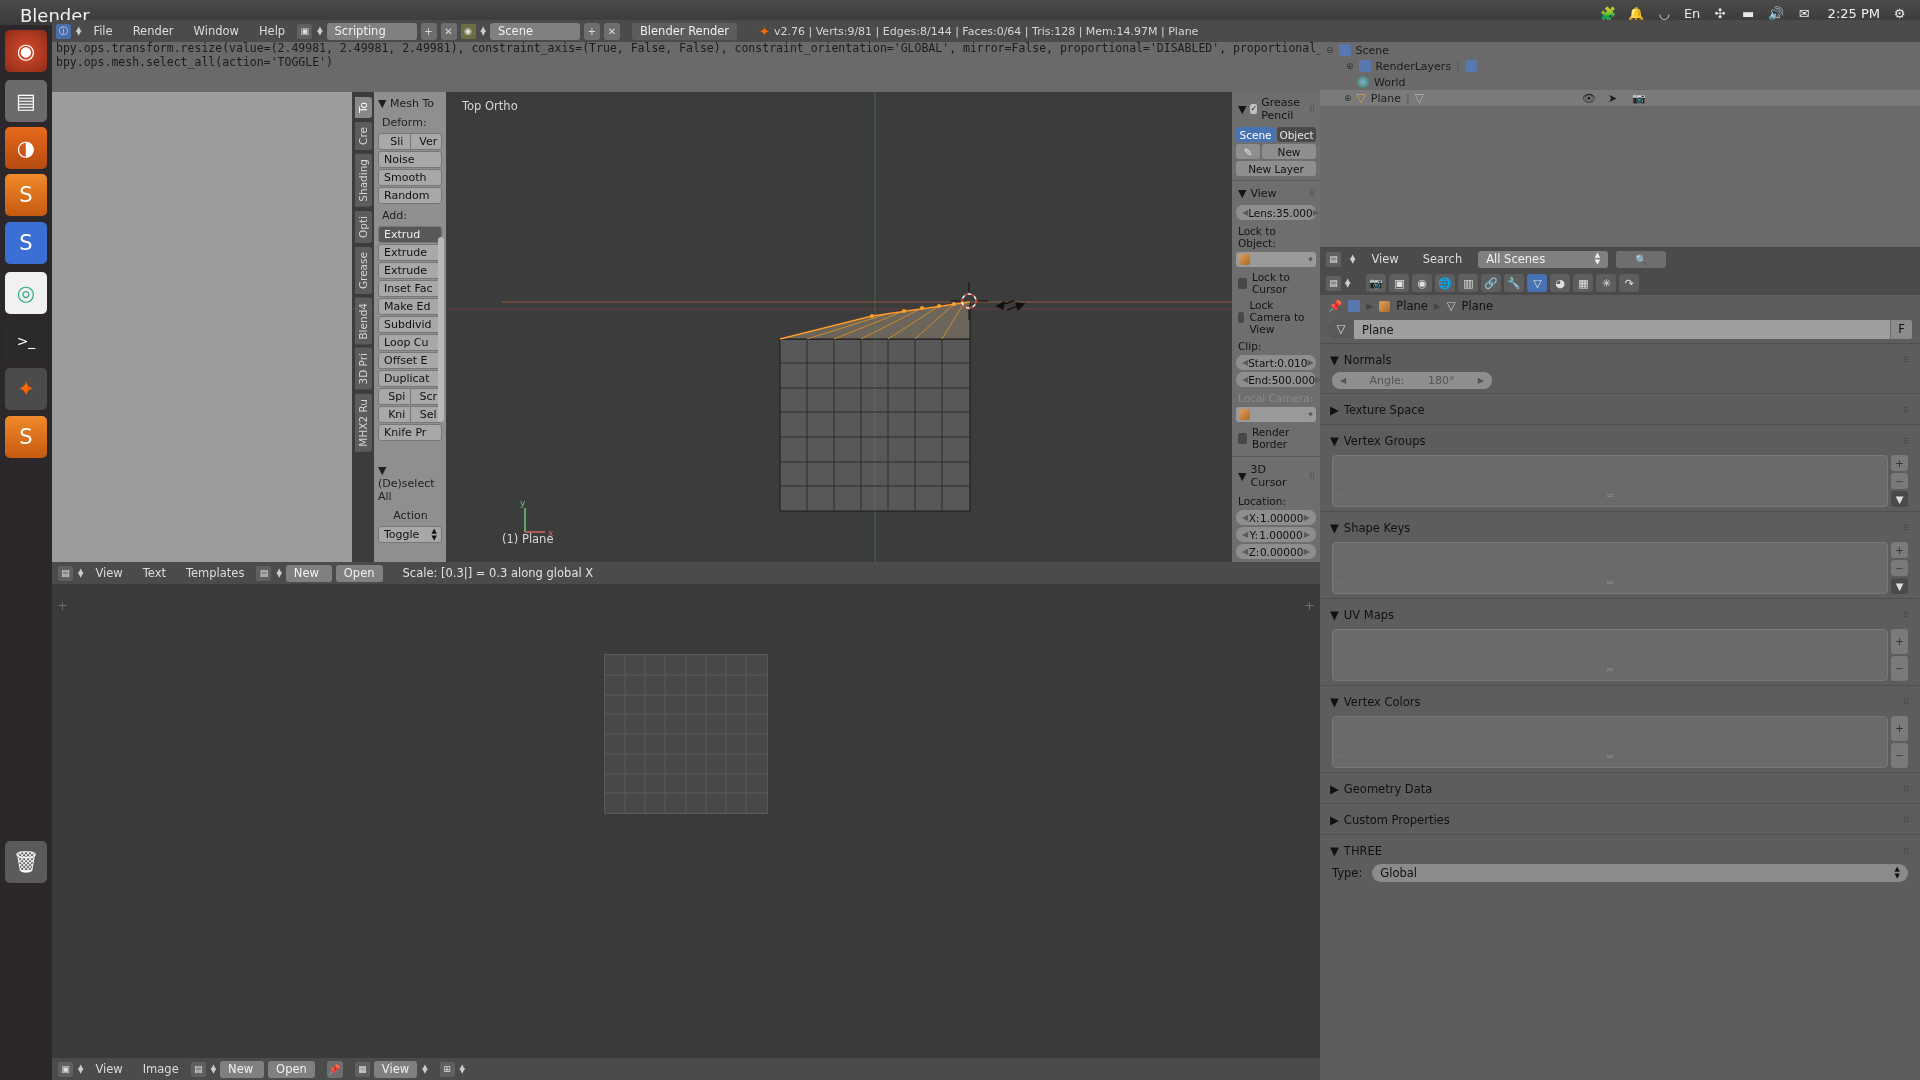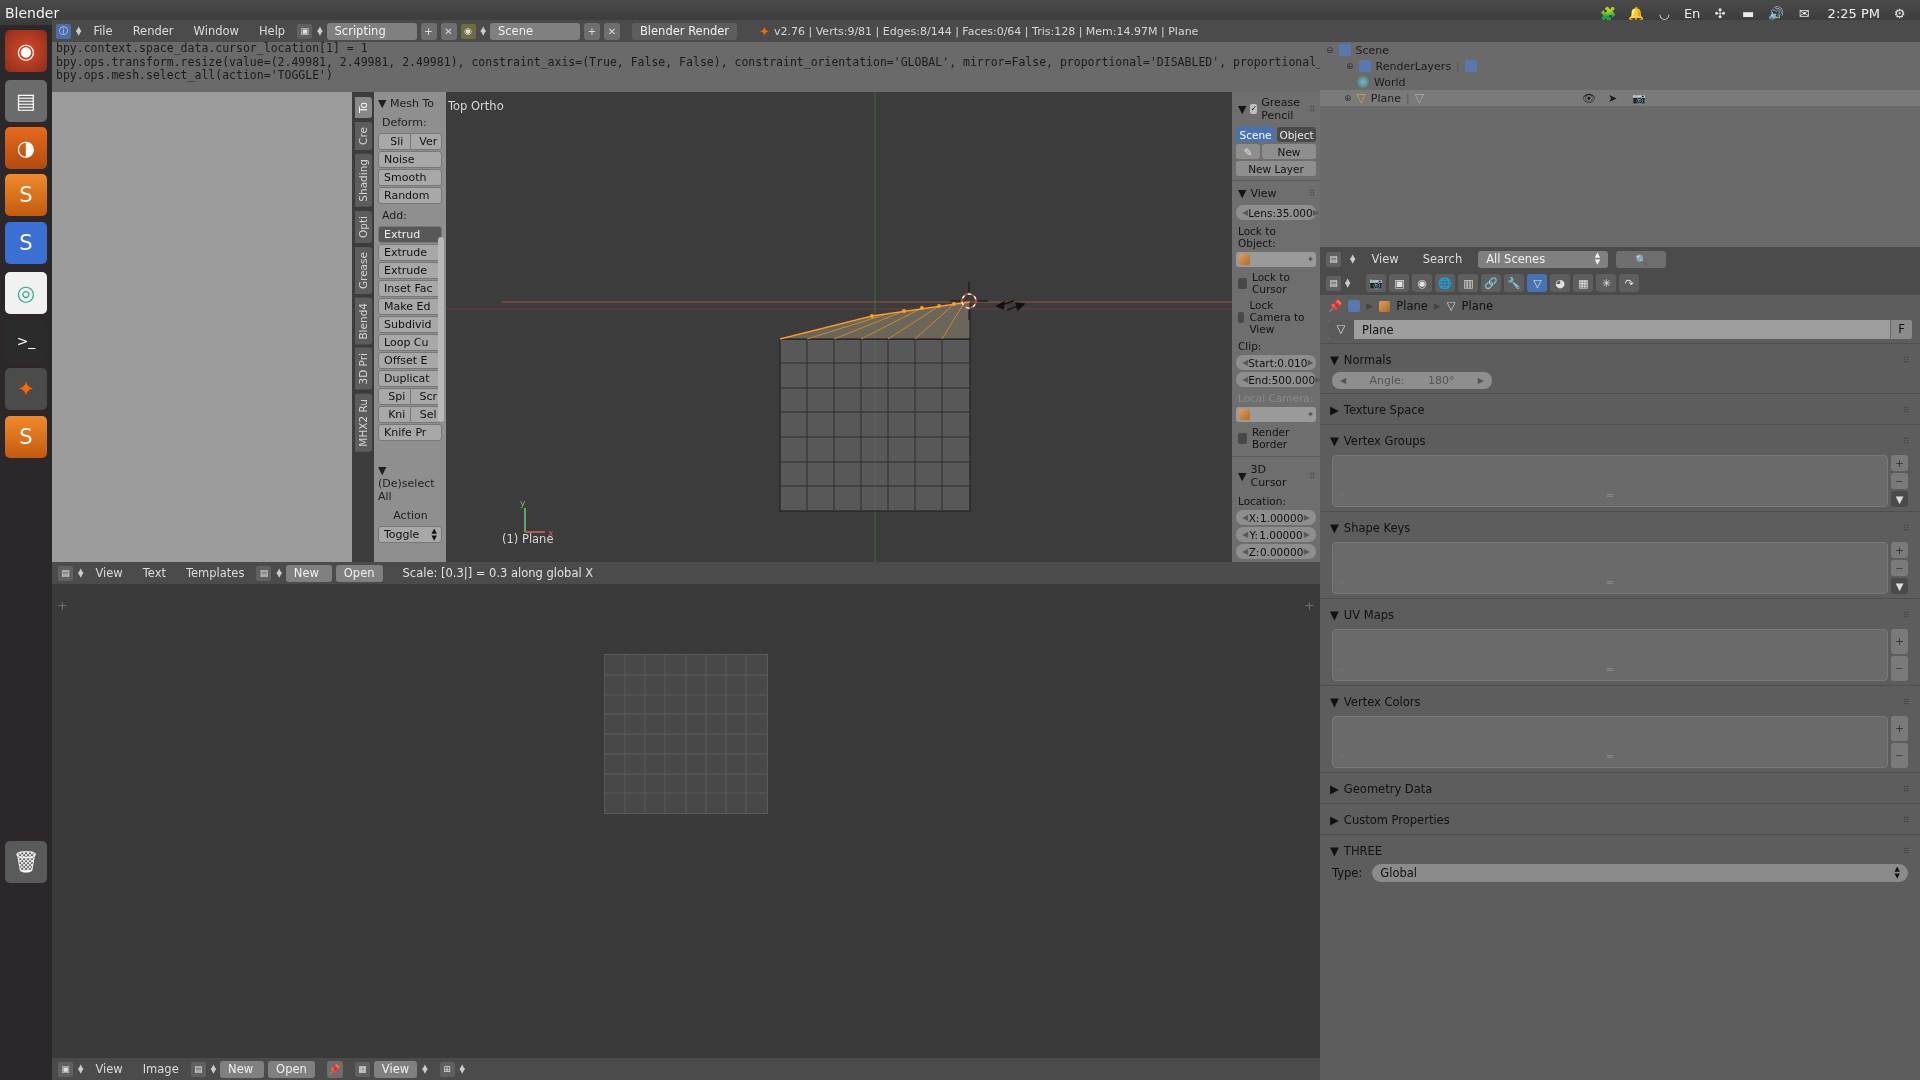--- a/index.html
+++ b/index.html
@@ -2,21 +2,21 @@
 <html><head>
 <meta charset="utf-8">
 <style>
   * { box-sizing: border-box; margin:0; padding:0; }
   html,body { width:1920px; height:1080px; overflow:hidden; background:#232323; }
   body { font-family:"DejaVu Sans","Liberation Sans",sans-serif; font-size:12px; color:#e0e0e0; }
 
   
   #titlebar { position:absolute; left:0; top:0; width:1920px; height:26px;
               background:linear-gradient(#4a4a4a,#3a3a3a); border-bottom:1px solid #2a2a2a; }
-  #titlebar .title { position:absolute; left:5px; top:5px; font-size:14px; color:#f2f2f2; }
+  #titlebar .title { position:absolute; left:20px; top:5px; font-size:18px; color:#f2f2f2; }
 
   
   #syspanel { position:absolute; right:0; top:0; height:26px; display:flex; align-items:center; gap:11px; padding-right:12px; }
   #syspanel .si { width:17px; height:17px; display:flex; align-items:center; justify-content:center; font-size:13px; color:#e9e9e9; }
   #syspanel .clock { font-size:13px; color:#f2f2f2; margin-left:4px; }
 
   
   #launcher { position:absolute; left:0; top:26px; width:52px; height:1054px;
               background:rgba(46,40,43,.92); }
   .lnk { position:absolute; left:5px; width:42px; height:42px; border-radius:5px; }
@@ -44,21 +44,21 @@
   #infoeditor .line { font-family:"DejaVu Sans Mono","Liberation Mono",monospace;
                       font-size:11.5px; color:#1c1c1c; white-space:nowrap; padding-left:4px; line-height:13.5px;}
 
   
   #texteditor { position:absolute; left:0; top:72px; width:300px; height:470px; background:#9c9c9c; }
   #textfooter { position:absolute; left:0; top:542px; width:1268px; height:22px;
                 background:#4b4b4b; display:flex; align-items:center; gap:4px; padding:0 6px; }
 
   
   #vp { position:absolute; left:300px; top:72px; width:968px; height:470px; background:#3c3c3c; overflow:hidden; }
-  #vpheadtext { position:absolute; left:96px; top:7px; font-size:11.5px; color:#d8d8d8; }
+  #vpheadtext { position:absolute; left:110px; top:7px; font-size:11.5px; color:#d8d8d8; }
   #vpobjname { position:absolute; left:150px; top:440px; font-size:11.5px; color:#d8d8d8; }
 
   
   #vtabs { position:absolute; left:3px; top:5px; width:17px; }
   .vtab { width:17px; background:#5c5c5c; border-radius:3px 0 0 3px; margin-bottom:4px;
           writing-mode:vertical-rl; text-orientation:mixed; transform:rotate(180deg);
           font-size:10.5px; color:#d4d4d4; padding:5px 2px; text-align:center; }
   .vtab.active { background:#888; color:#fff; }
 
   
@@ -220,21 +220,20 @@
       </div>
     <div class="combo">Scene</div>
     <div class="sqbtn">+</div>
     <div class="sqbtn">✕</div>
     <div class="combo" style="min-width:100px;background:#5d5d5d;margin-left:8px;">Blender Render</div>
     <span style="color:#f60;font-size:13px;margin-left:18px;">✦</span>
     <span class="hstats">v2.76 | Verts:9/81 | Edges:8/144 | Faces:0/64 | Tris:128 | Mem:14.97M | Plane</span>
   </div>
 
   <div id="infoeditor">
-    <div class="line">bpy.context.space_data.cursor_location[1] = 1</div>
     <div class="line">bpy.ops.transform.resize(value=(2.49981, 2.49981, 2.49981), constraint_axis=(True, False, False), constraint_orientation='GLOBAL', mirror=False, proportional='DISABLED', proportional_edit_falloff='SMOOTH', proportional_size=1)</div>
     <div class="line">bpy.ops.mesh.select_all(action='TOGGLE')</div>
   </div>
 
   <div id="texteditor"></div>
 
   <div id="textfooter">
     <div class="hicon">▤</div>
     <div class="spin">
         <span>▲</span>

